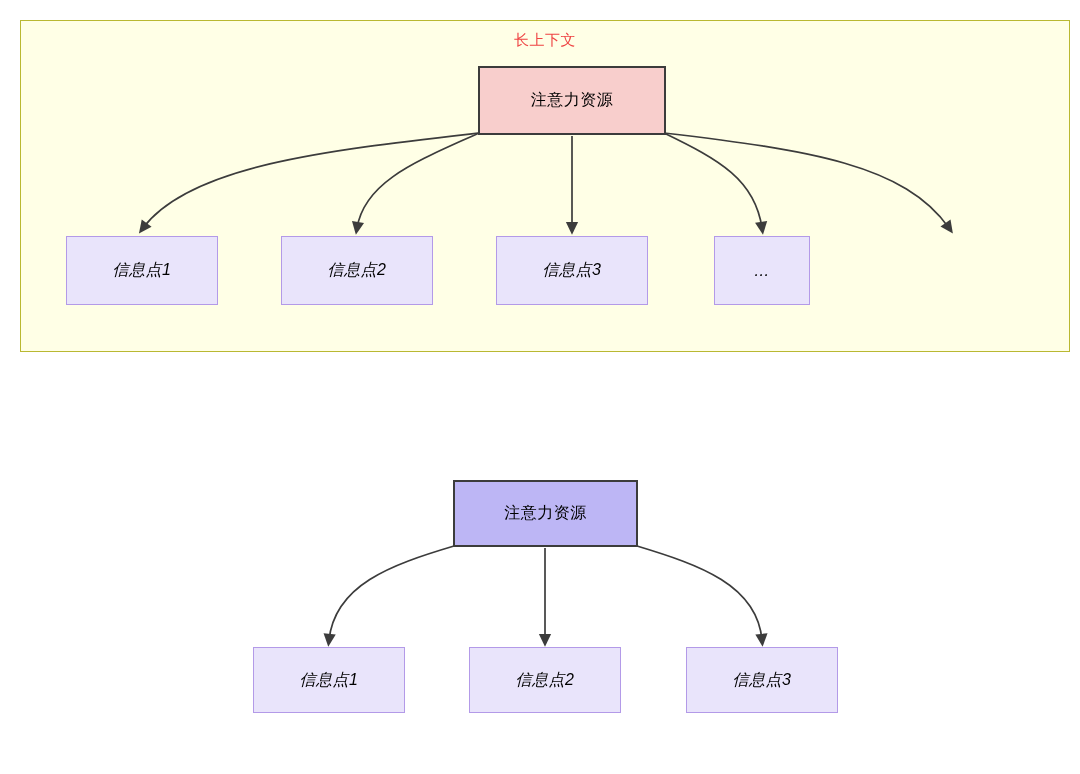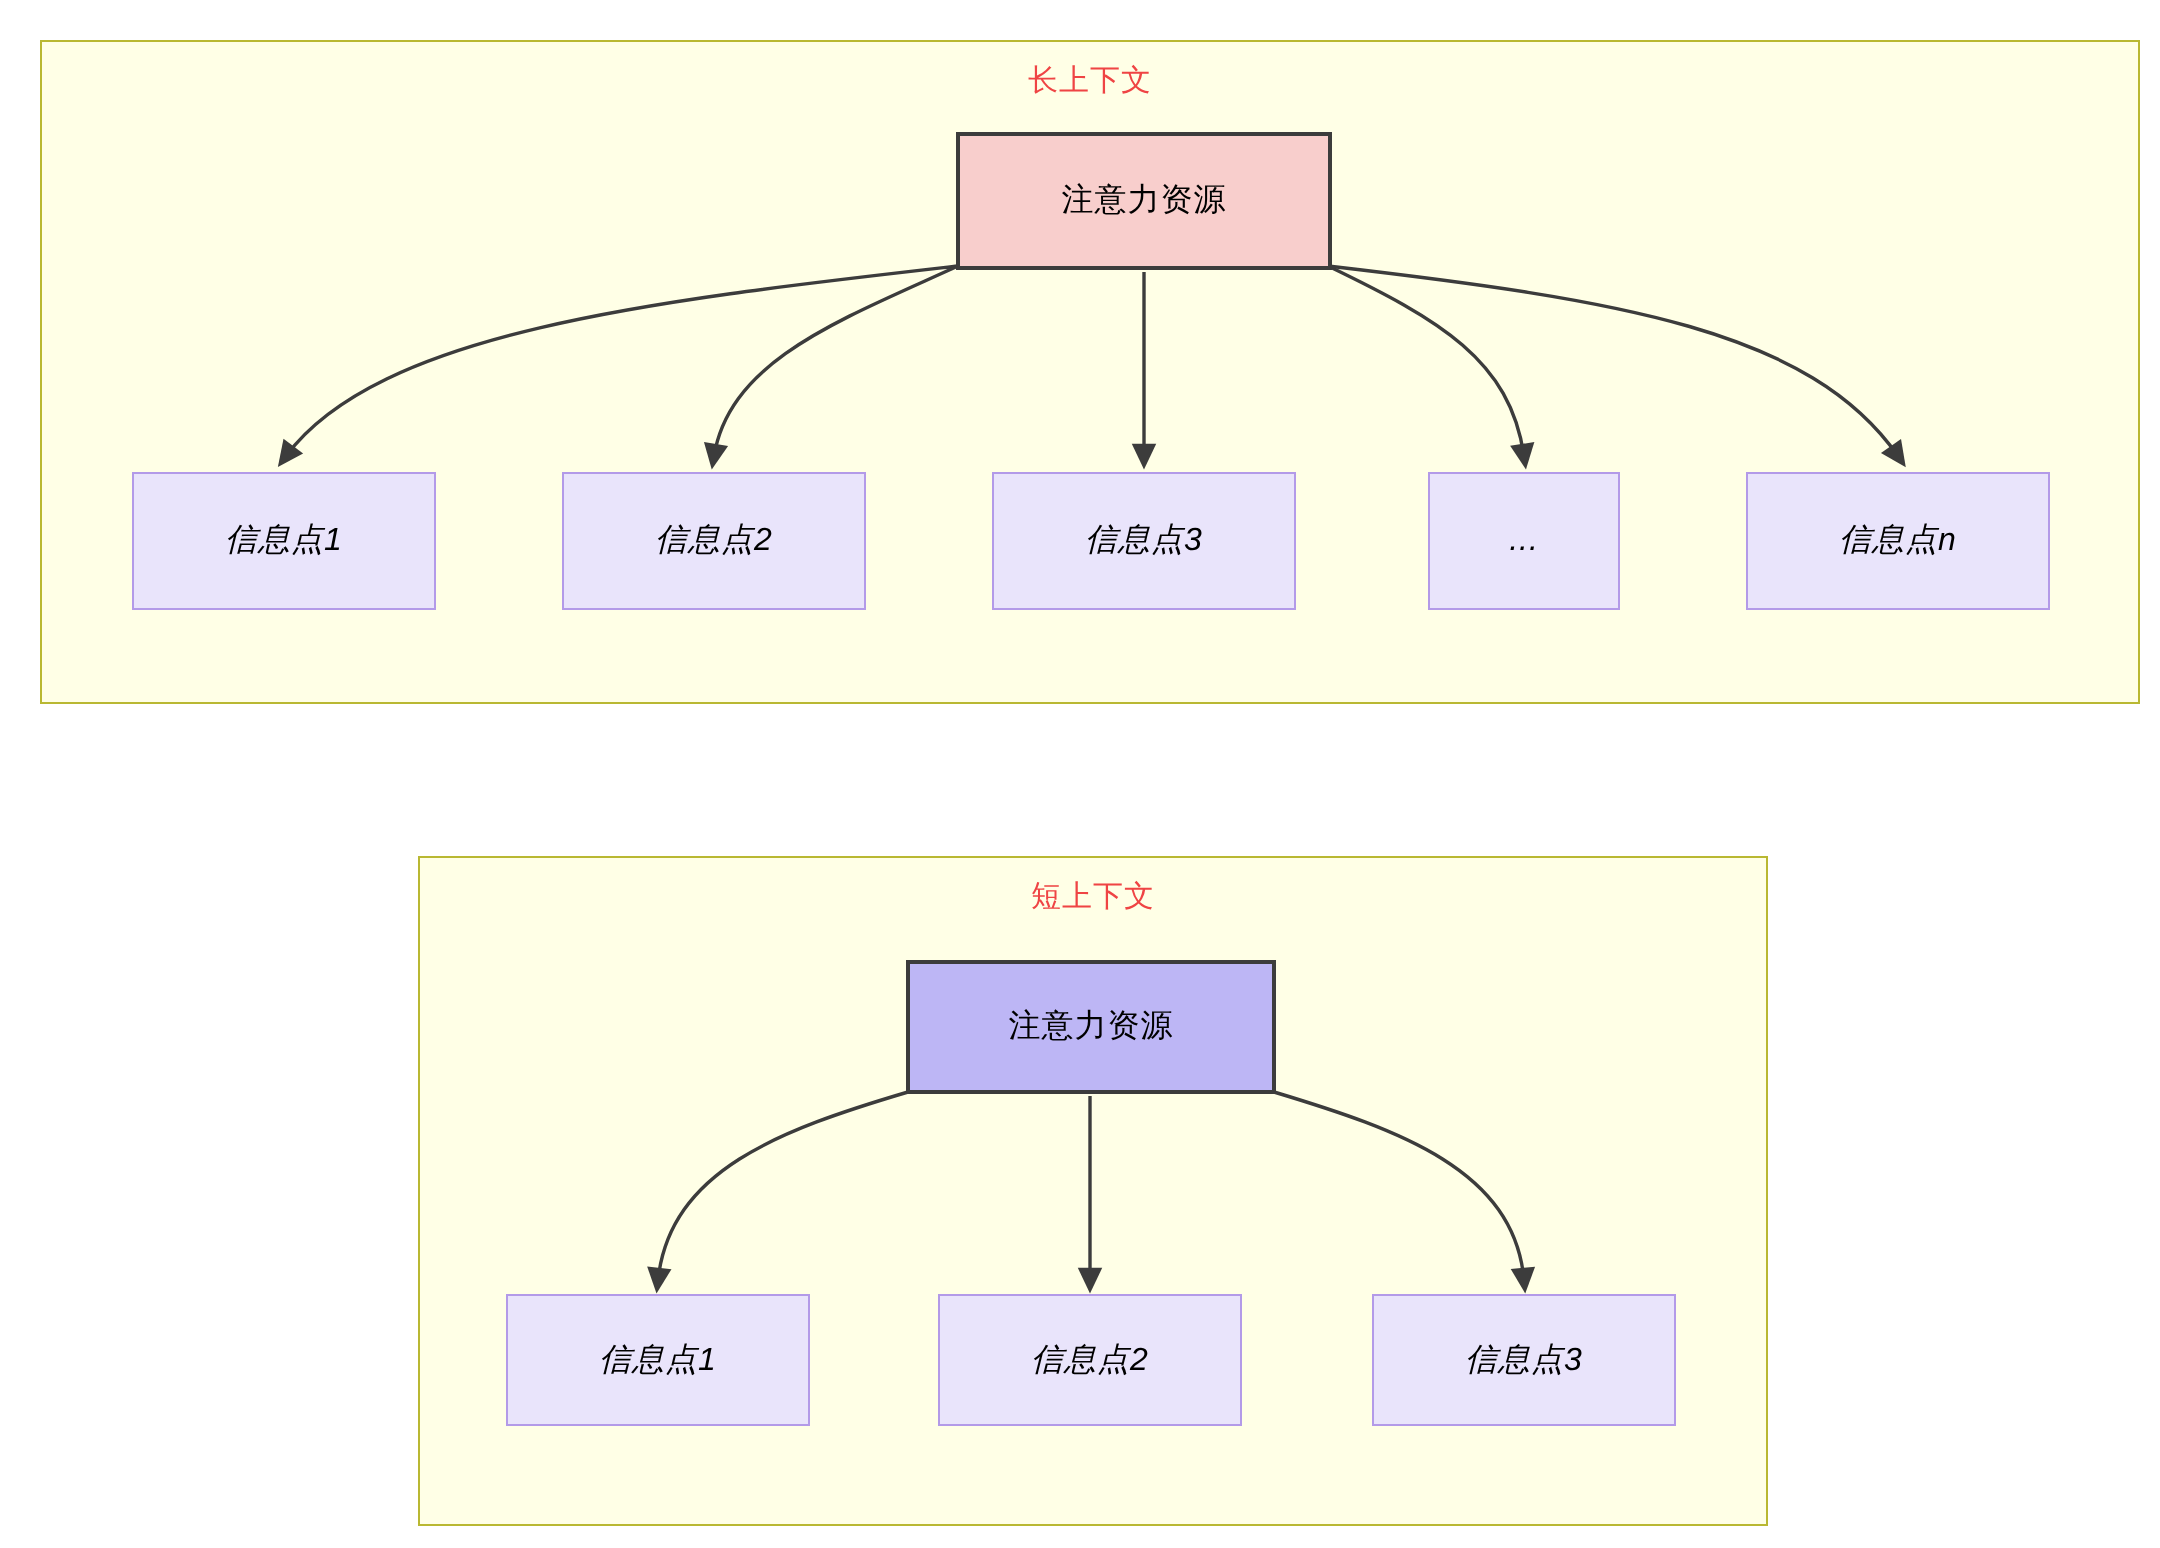--- a/index.html
+++ b/index.html
@@ -71,23 +71,20 @@
 </style>
 </head>
 <body>
 
 <div class="canvas">
 
   <div class="panel" id="panel-long">
     <div class="panel-title">长上下文</div>
   </div>
 
-  <div class="panel" id="panel-short">
-    <div class="panel-title">短上下文</div>
-  </div>
 
   <svg class="diagram" viewBox="0 0 1080 774" xmlns="http://www.w3.org/2000/svg">
     <defs>
       <marker id="arrowhead" markerWidth="9" markerHeight="9" refX="4.2" refY="4.2" orient="auto" markerUnits="strokeWidth">
         <path d="M0.6,0.6 L8.2,4.2 L0.6,7.8 z" fill="#3c3c3c"></path>
       </marker>
     </defs>
 
     <g stroke="#3c3c3c" stroke-width="1.7" fill="none" marker-end="url(#arrowhead)">
 
@@ -116,23 +113,20 @@
   </div>
 
   <div class="node info" style="left:496px; top:236px; width:152px; height:69px;">
     <span>信息点3</span>
   </div>
 
   <div class="node info" style="left:714px; top:236px; width:96px; height:69px;">
     <span>...</span>
   </div>
 
-  <div class="node info" style="left:873px; top:236px; width:152px; height:69px;">
-    <span>信息点n</span>
-  </div>
 
   <div class="node root-short" style="left:453px; top:480px; width:185px; height:67px;">
     <span>注意力资源</span>
   </div>
 
   <div class="node info" style="left:253px; top:647px; width:152px; height:66px;">
     <span>信息点1</span>
   </div>
 
   <div class="node info" style="left:469px; top:647px; width:152px; height:66px;">

